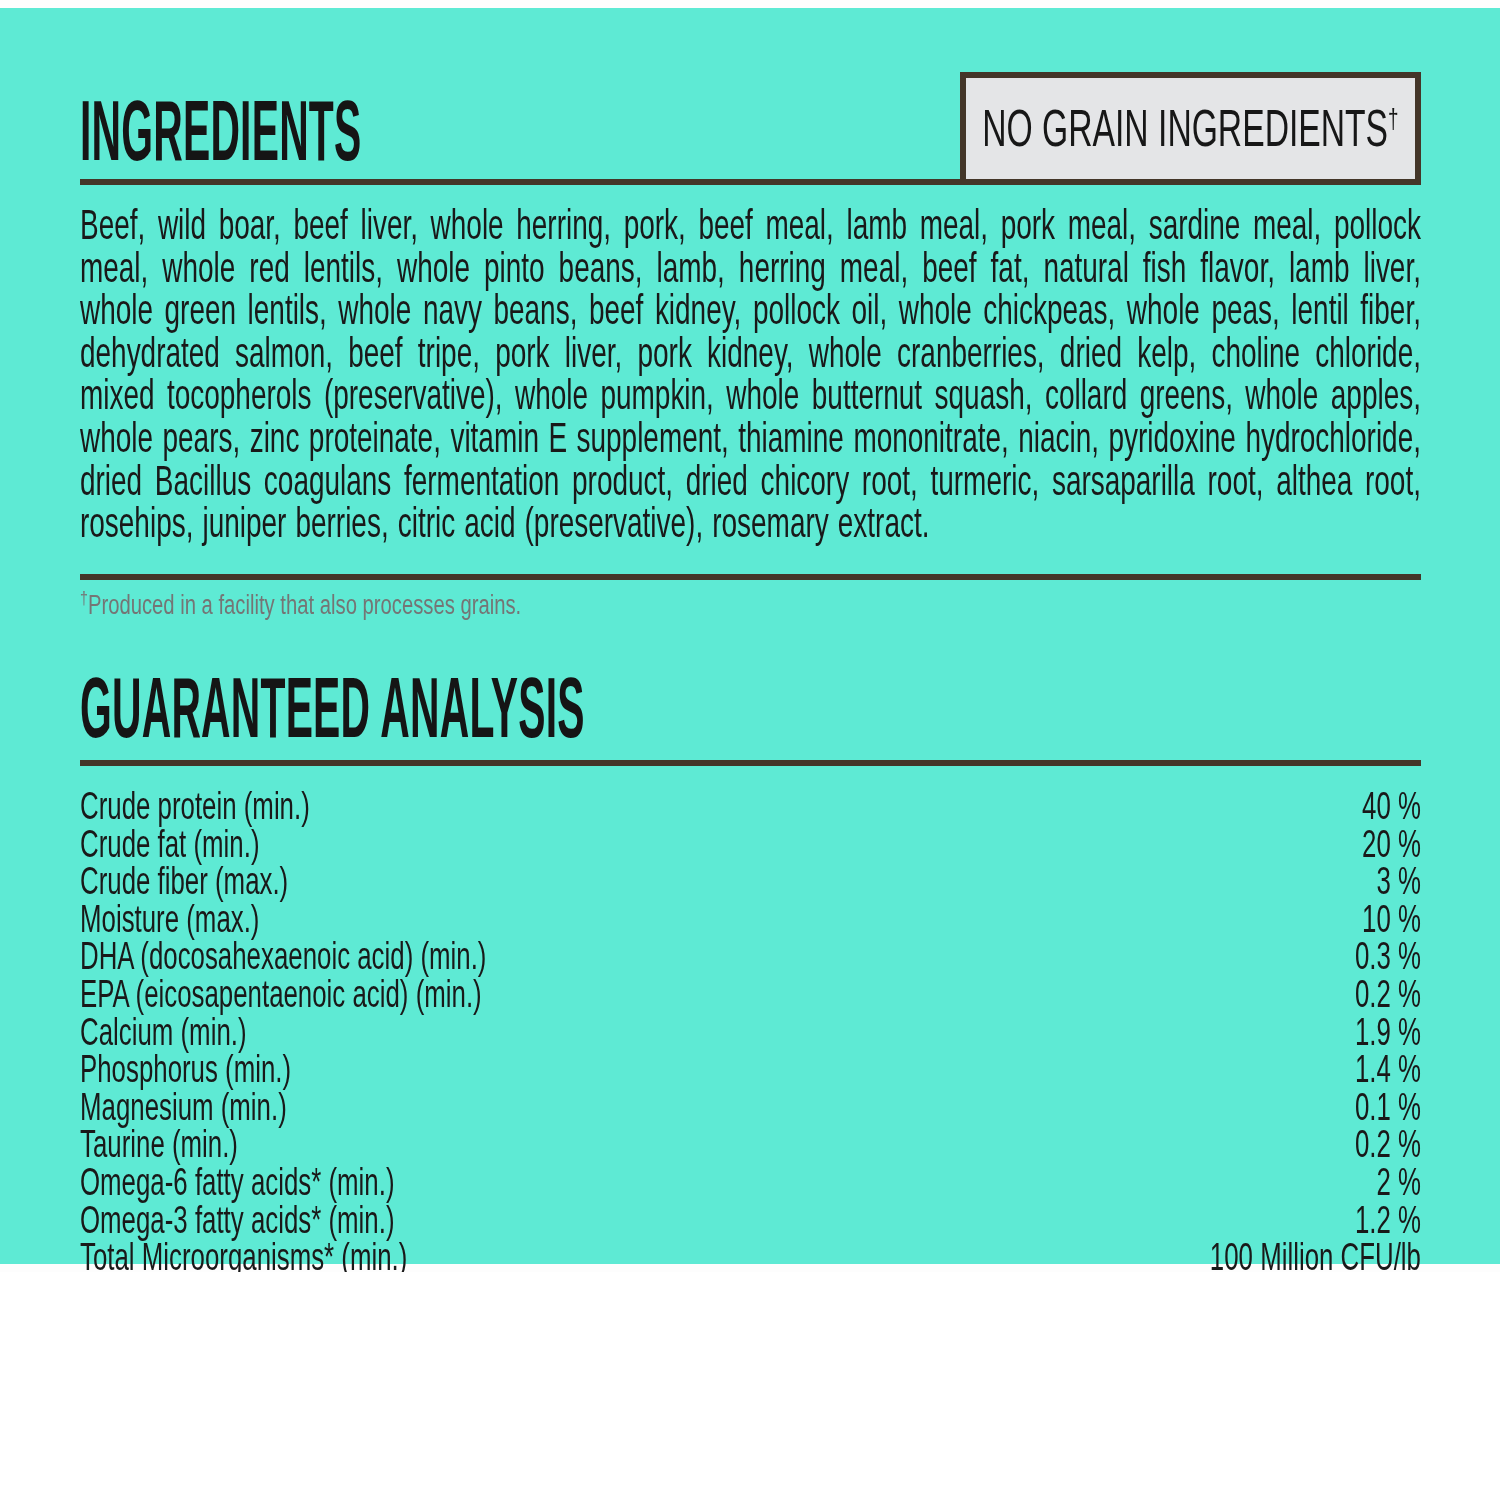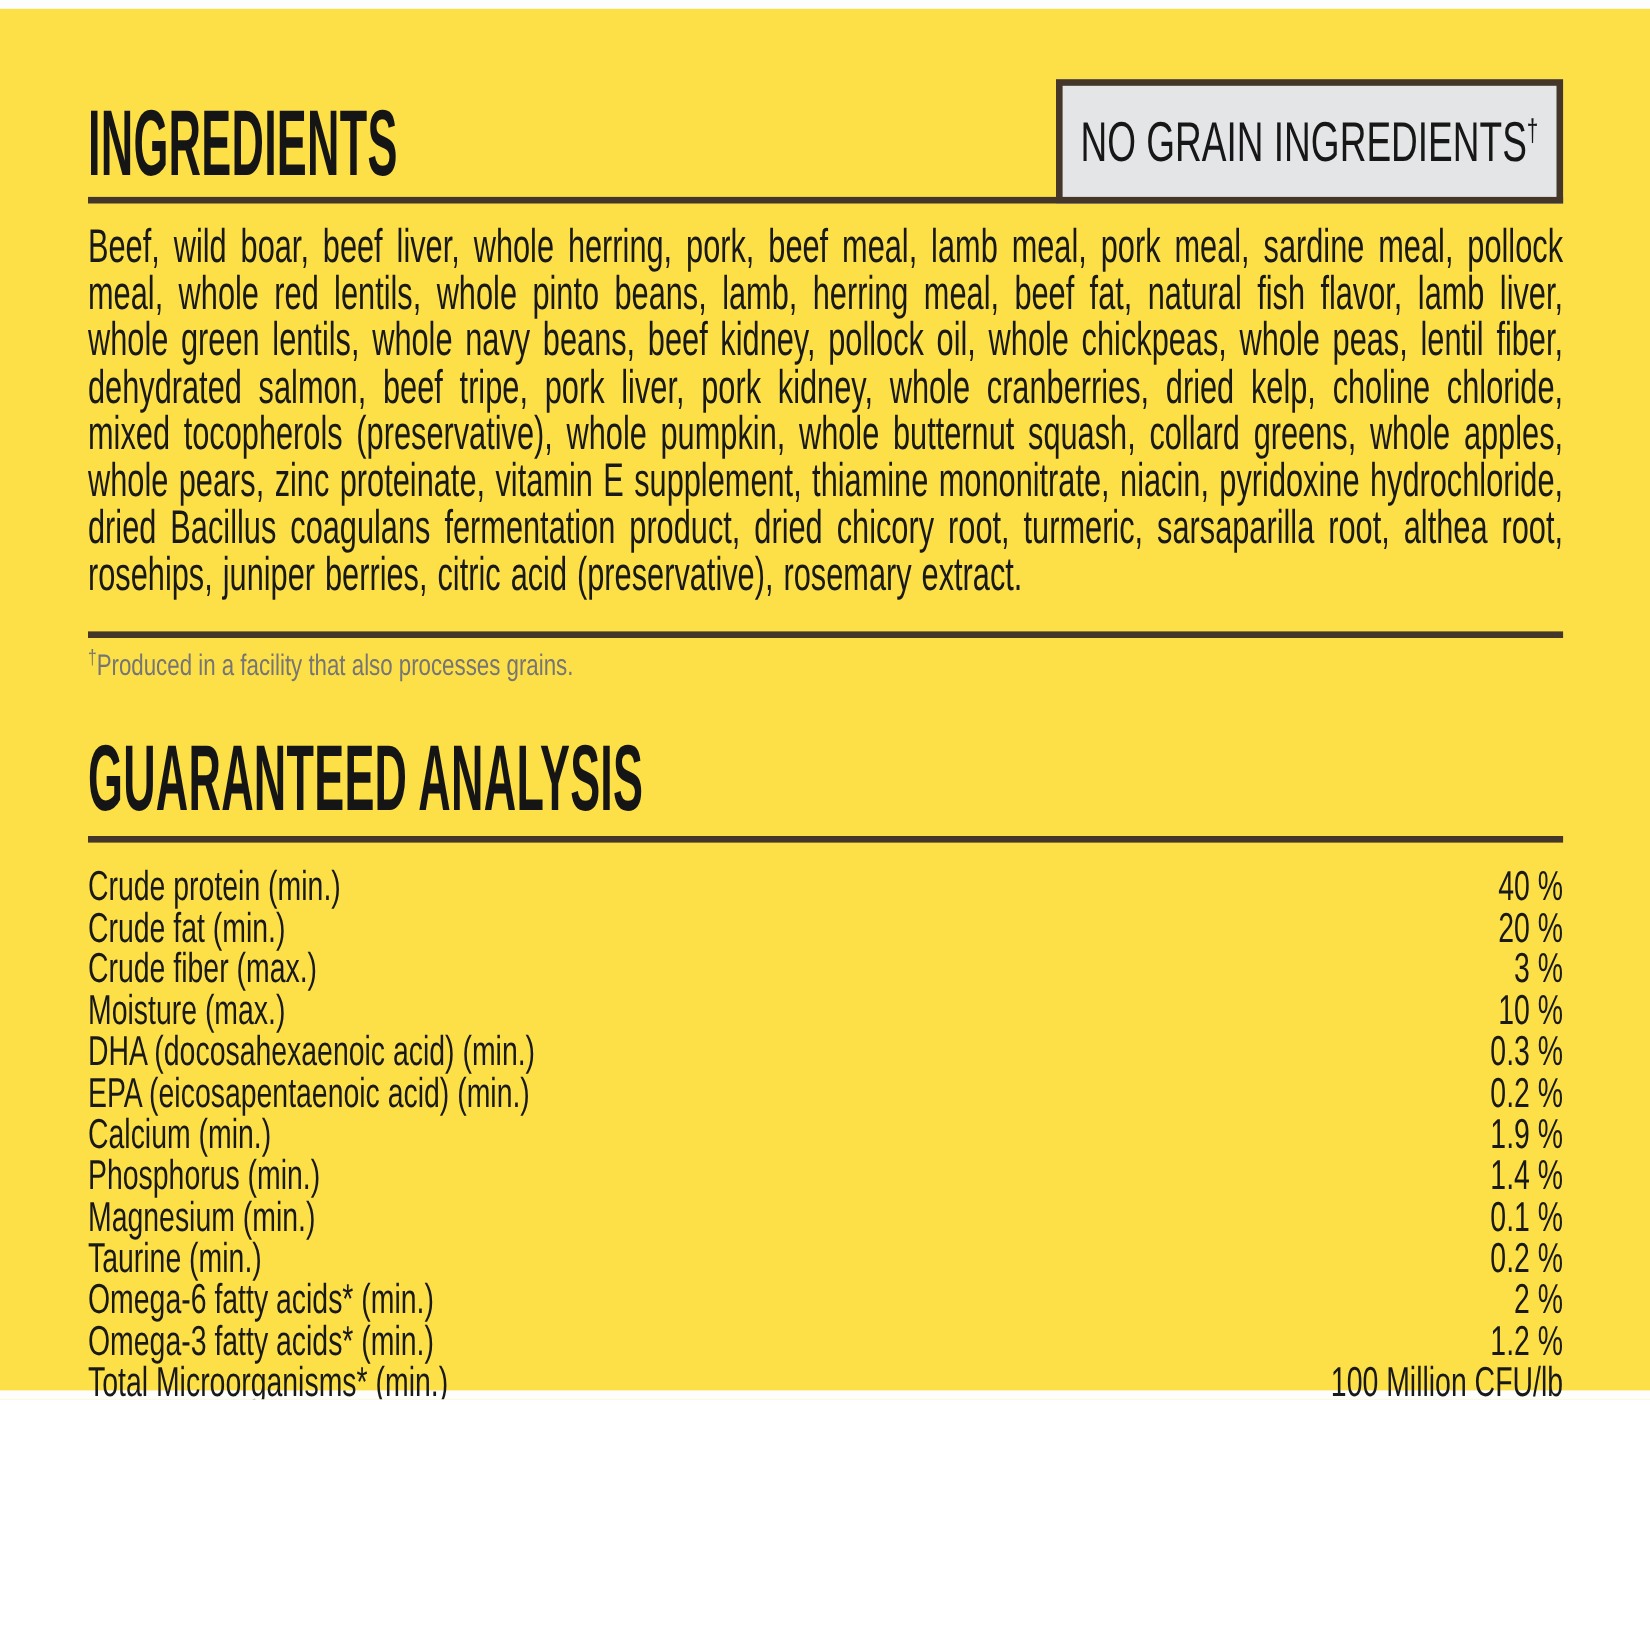--- a/index.html
+++ b/index.html
@@ -4,21 +4,21 @@
 <style>
   html, body { margin: 0; padding: 0; }
   body {
     width: 1500px; height: 1500px;
     font-family: "Liberation Sans", "DejaVu Sans", sans-serif;
     background: #ffffff;
   }
   .panel {
     position: relative;
     width: 1500px; height: 1272px;
-    background: #fde047;
+    background: #5eead4;
     overflow: hidden;
     color: #1b1b1b;
   }
   .edge-strip {
     position: absolute; left: 0; width: 100%;
     background: #fdfdfd; height: 8px;
   }
   .edge-strip.top { top: 0; }
   .edge-strip.bottom { bottom: 0; }
 

